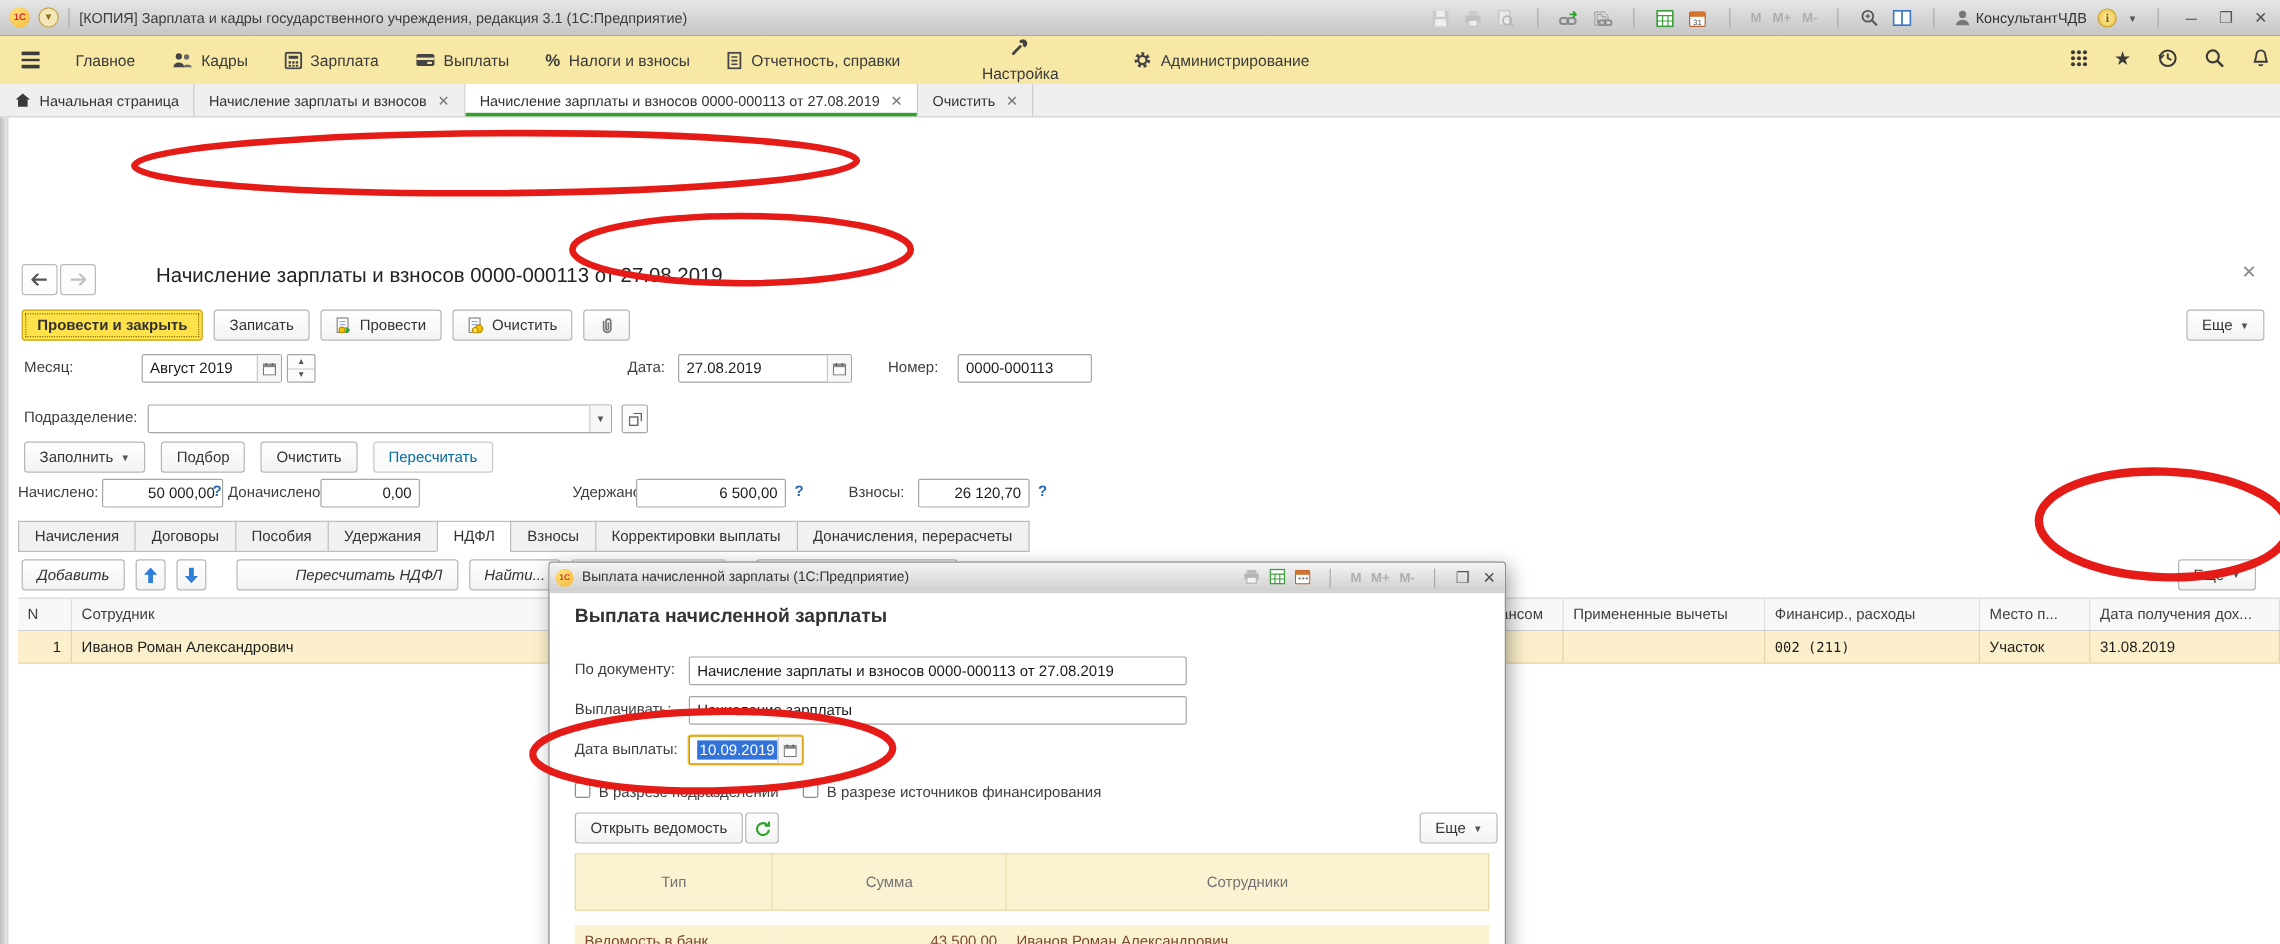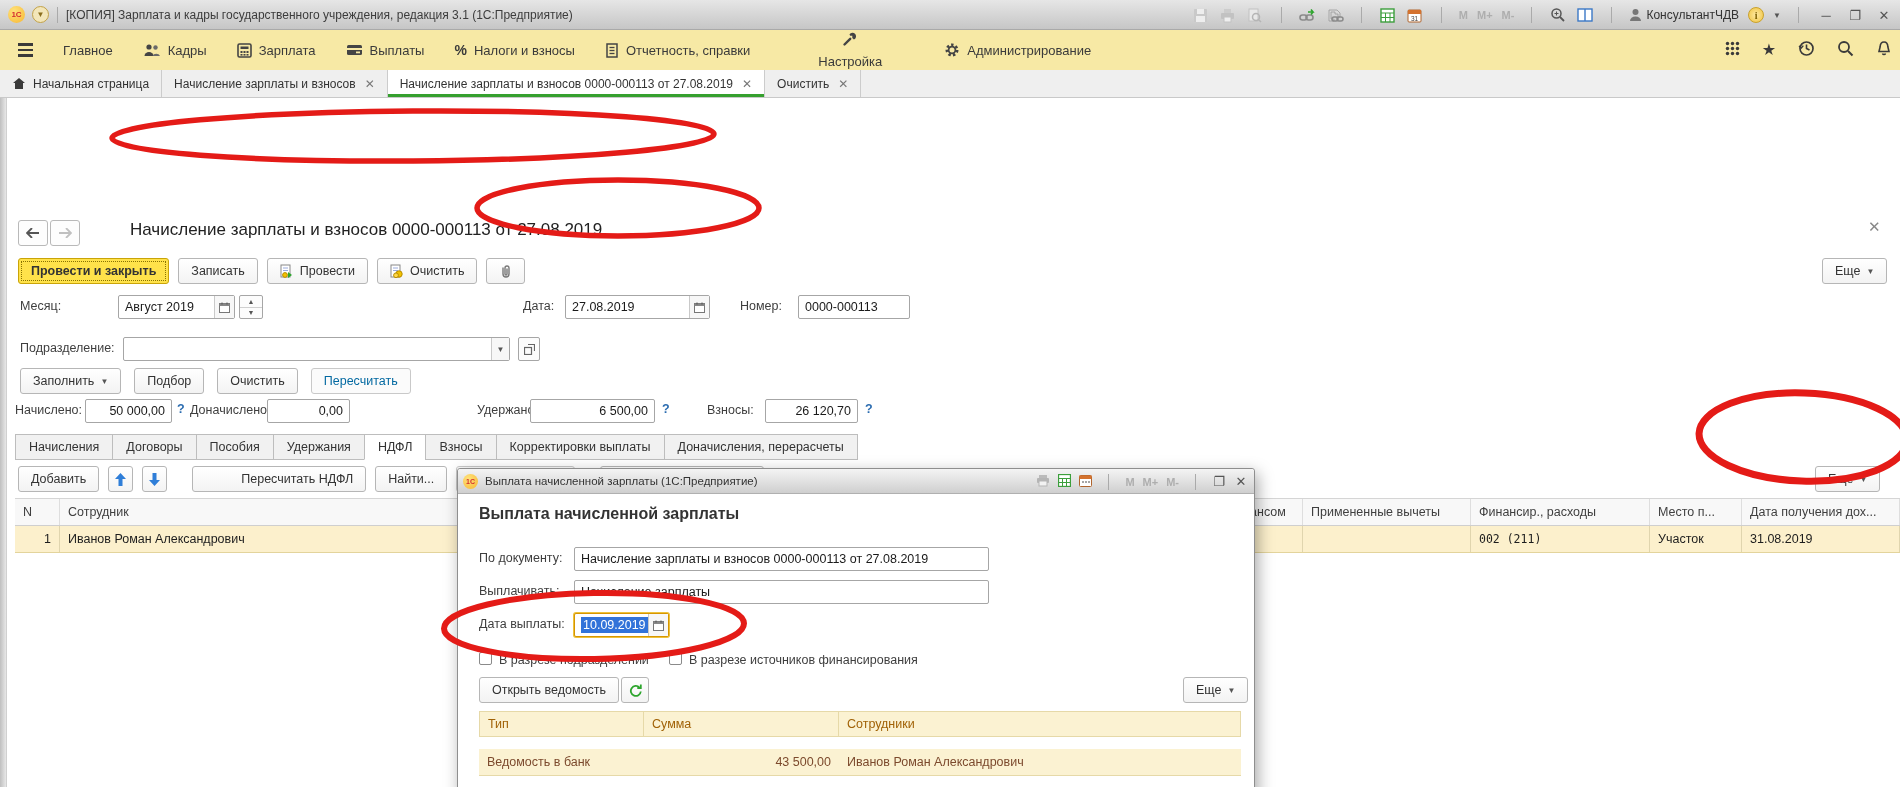--- a/index.html
+++ b/index.html
@@ -87,21 +87,21 @@
   .help { font-size:12.5px; font-weight:bold; color:#2b6cb0; }
 
   .fillrow { position:absolute; left:20px; top:270px; display:flex; gap:13px; }
 
   .sectabs { position:absolute; left:15px; top:336px; display:flex; }
   .stab { padding:5px 13px; font-size:12.5px; background:#f1f1f1; border:1px solid #bdbdbd;
     border-right:none; color:#333; white-space:nowrap; }
   .stab:last-child { border-right:1px solid #bdbdbd; }
   .stab.active { background:#fff; font-weight:normal; border-bottom-color:#fff; }
 
-  .ttools { position:absolute; left:18px; top:368px; display:flex; gap:9px; align-items:flex-start; }
+  .ttools { position:absolute; left:18px; top:368px; display:flex; gap:9px; align-items:flex-start;font-style:italic; }
   .arrbtn { width:25px; height:26px; background:linear-gradient(#fff,#f3f3f3);
     border:1px solid #b6b6b6; border-radius:3px; display:flex; align-items:center; justify-content:center; }
 
   .maintable { position:absolute; left:15px; top:400px; width:1885px; font-size:12.5px; }
   .trow { display:grid; grid-template-columns:45px 605px 343px 170px 125px 168px 179px 92px 158px; }
   .hrow { background:#f8f8f8; border-top:1px solid #d5d5d5; border-bottom:1px solid #cfcfcf; }
   .hcell { padding:6px 8px; color:#3f3f3f; border-right:1px solid #dedede; white-space:nowrap; overflow:hidden; }
   .drow { background:#fcf0cc; border-bottom:1px solid #e3d49c; }
   .dcell { padding:6px 8px; color:#1d1d1d; border-right:1px solid #e0d5ae; white-space:nowrap; overflow:hidden; }
   .ra { text-align:right; }
@@ -118,21 +118,21 @@
   .mt-icons { position:absolute; right:6px; top:0; height:25px; display:flex; align-items:center; gap:8px; }
   .mheading { position:absolute; left:21px; top:36px; font-size:16px; font-weight:bold; color:#333; }
   .mlbl { position:absolute; font-size:12.5px; color:#3e3e3e; }
   .minp { position:absolute; height:24px; border:1px solid #a6a6a6; background:#fff; border-radius:2px;
     font-size:12.5px; display:flex; align-items:center; padding:0 6px; color:#1a1a1a; }
   .minp.focus { border-color:#d79600; box-shadow:0 0 0 1px #eec23c; }
   .sel { background:#3273d9; color:#fff; padding:1px 2px; }
   .cbx { position:absolute; width:13px; height:13px; border:1px solid #8a8a8a; background:#fff; border-radius:2px; }
   .mtable { position:absolute; left:21px; top:242px; width:762px; font-size:12.5px; }
   .mtrow { display:grid; grid-template-columns:165px 195px 402px; }
-  .mh { background:#fbf2d2; border:1px solid #e6d9a8; border-left:none; padding:5px 8px; color:#a16207; }
+  .mh { background:#fbf2d2; border:1px solid #e6d9a8; border-left:none; padding:16px 8px; color:#737373;text-align:center; }
   .mtrow .mh:first-child { border-left:1px solid #e6d9a8; }
   .mgap { height:12px; }
   .md { background:#fbf2d2; border-bottom:1px solid #e6d9a8; padding:6px 8px; color:#7c4a2d; white-space:nowrap; overflow:hidden; }
 
   
   .annotations { position:absolute; left:0; top:0; z-index:60; pointer-events:none; }
   .annotations ellipse { fill:none; stroke:#e41b17; }
 </style>
 </head>
 <body>
@@ -460,21 +460,21 @@
       </span>
     <span class="btn">
         <span>Очистить</span>
       </span>
     <span class="btn disabled">
         <span>Пересчитать</span>
       </span>
   </div>
 
   <span class="lbl abs" style="left:15px; top:305px;">Начислено:</span>
-  <div class="inp num" style="left:85px; top:301px; width:87px;">
+  <div class="inp num" style="left:85px; top:301px; width:101px;">
       <span class="val">50 000,00</span>
     </div>
   <span class="help abs" style="left:177px; top:304px;">?</span>
   <span class="lbl abs" style="left:190px; top:305px;">Доначислено:</span>
   <div class="inp num" style="left:267px; top:301px; width:83px;">
       <span class="val">0,00</span>
     </div>
   <span class="lbl abs" style="left:477px; top:305px;">Удержано:</span>
   <div class="inp num" style="left:530px; top:301px; width:125px;">
       <span class="val">6 500,00</span>

